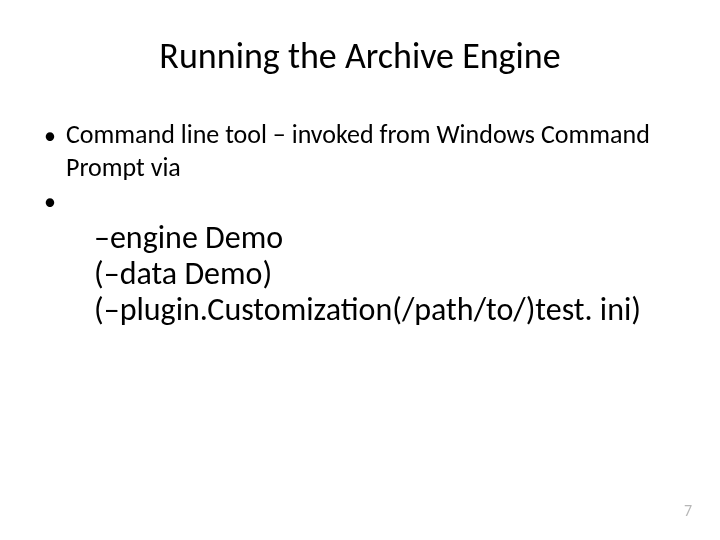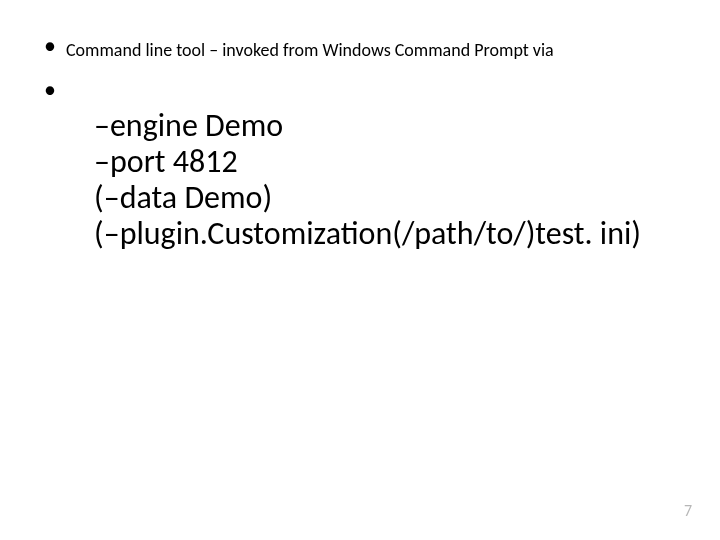--- a/index.html
+++ b/index.html
@@ -33,53 +33,53 @@
       align-items: flex-start;
       margin-bottom: 0px;
     }
     .bullet-marker {
       font-size: 24px;
       line-height: 36px;
       margin-right: 10px;
       flex-shrink: 0;
     }
     .bullet-text {
-      font-size: 18px;
-      line-height: 44px;
+      font-size: 26px;
+      line-height: 33px;
     }
     .sub-line {
       margin-left: 50px;
       font-size: 32px;
       line-height: 36px;
     }
     .page-number {
       position: absolute;
       bottom: 20px;
       right: 28px;
       font-size: 16px;
       color: #b7b7b7;
     }
   </style>
 </head>
 <body>
 
 <div class="slide">
+  <h1 class="title">Running the Archive Engine</h1>
 
   <div class="content">
 
     <div class="bullet-item">
       <span class="bullet-marker">•</span>
       <span class="bullet-text">Command line tool – invoked from Windows Command Prompt via</span>
     </div>
 
     <div class="bullet-item">
       <span class="bullet-marker">•</span>
     </div>
 
     <div class="sub-line">–engine Demo</div>
-    <div class="sub-line">–port 4812</div>
     <div class="sub-line">(–data Demo)</div>
     <div class="sub-line">(–plugin.Customization(/path/to/)test. ini)</div>
 
   </div>
 
   <div class="page-number">7</div>
 </div>
 
 </body></html>

